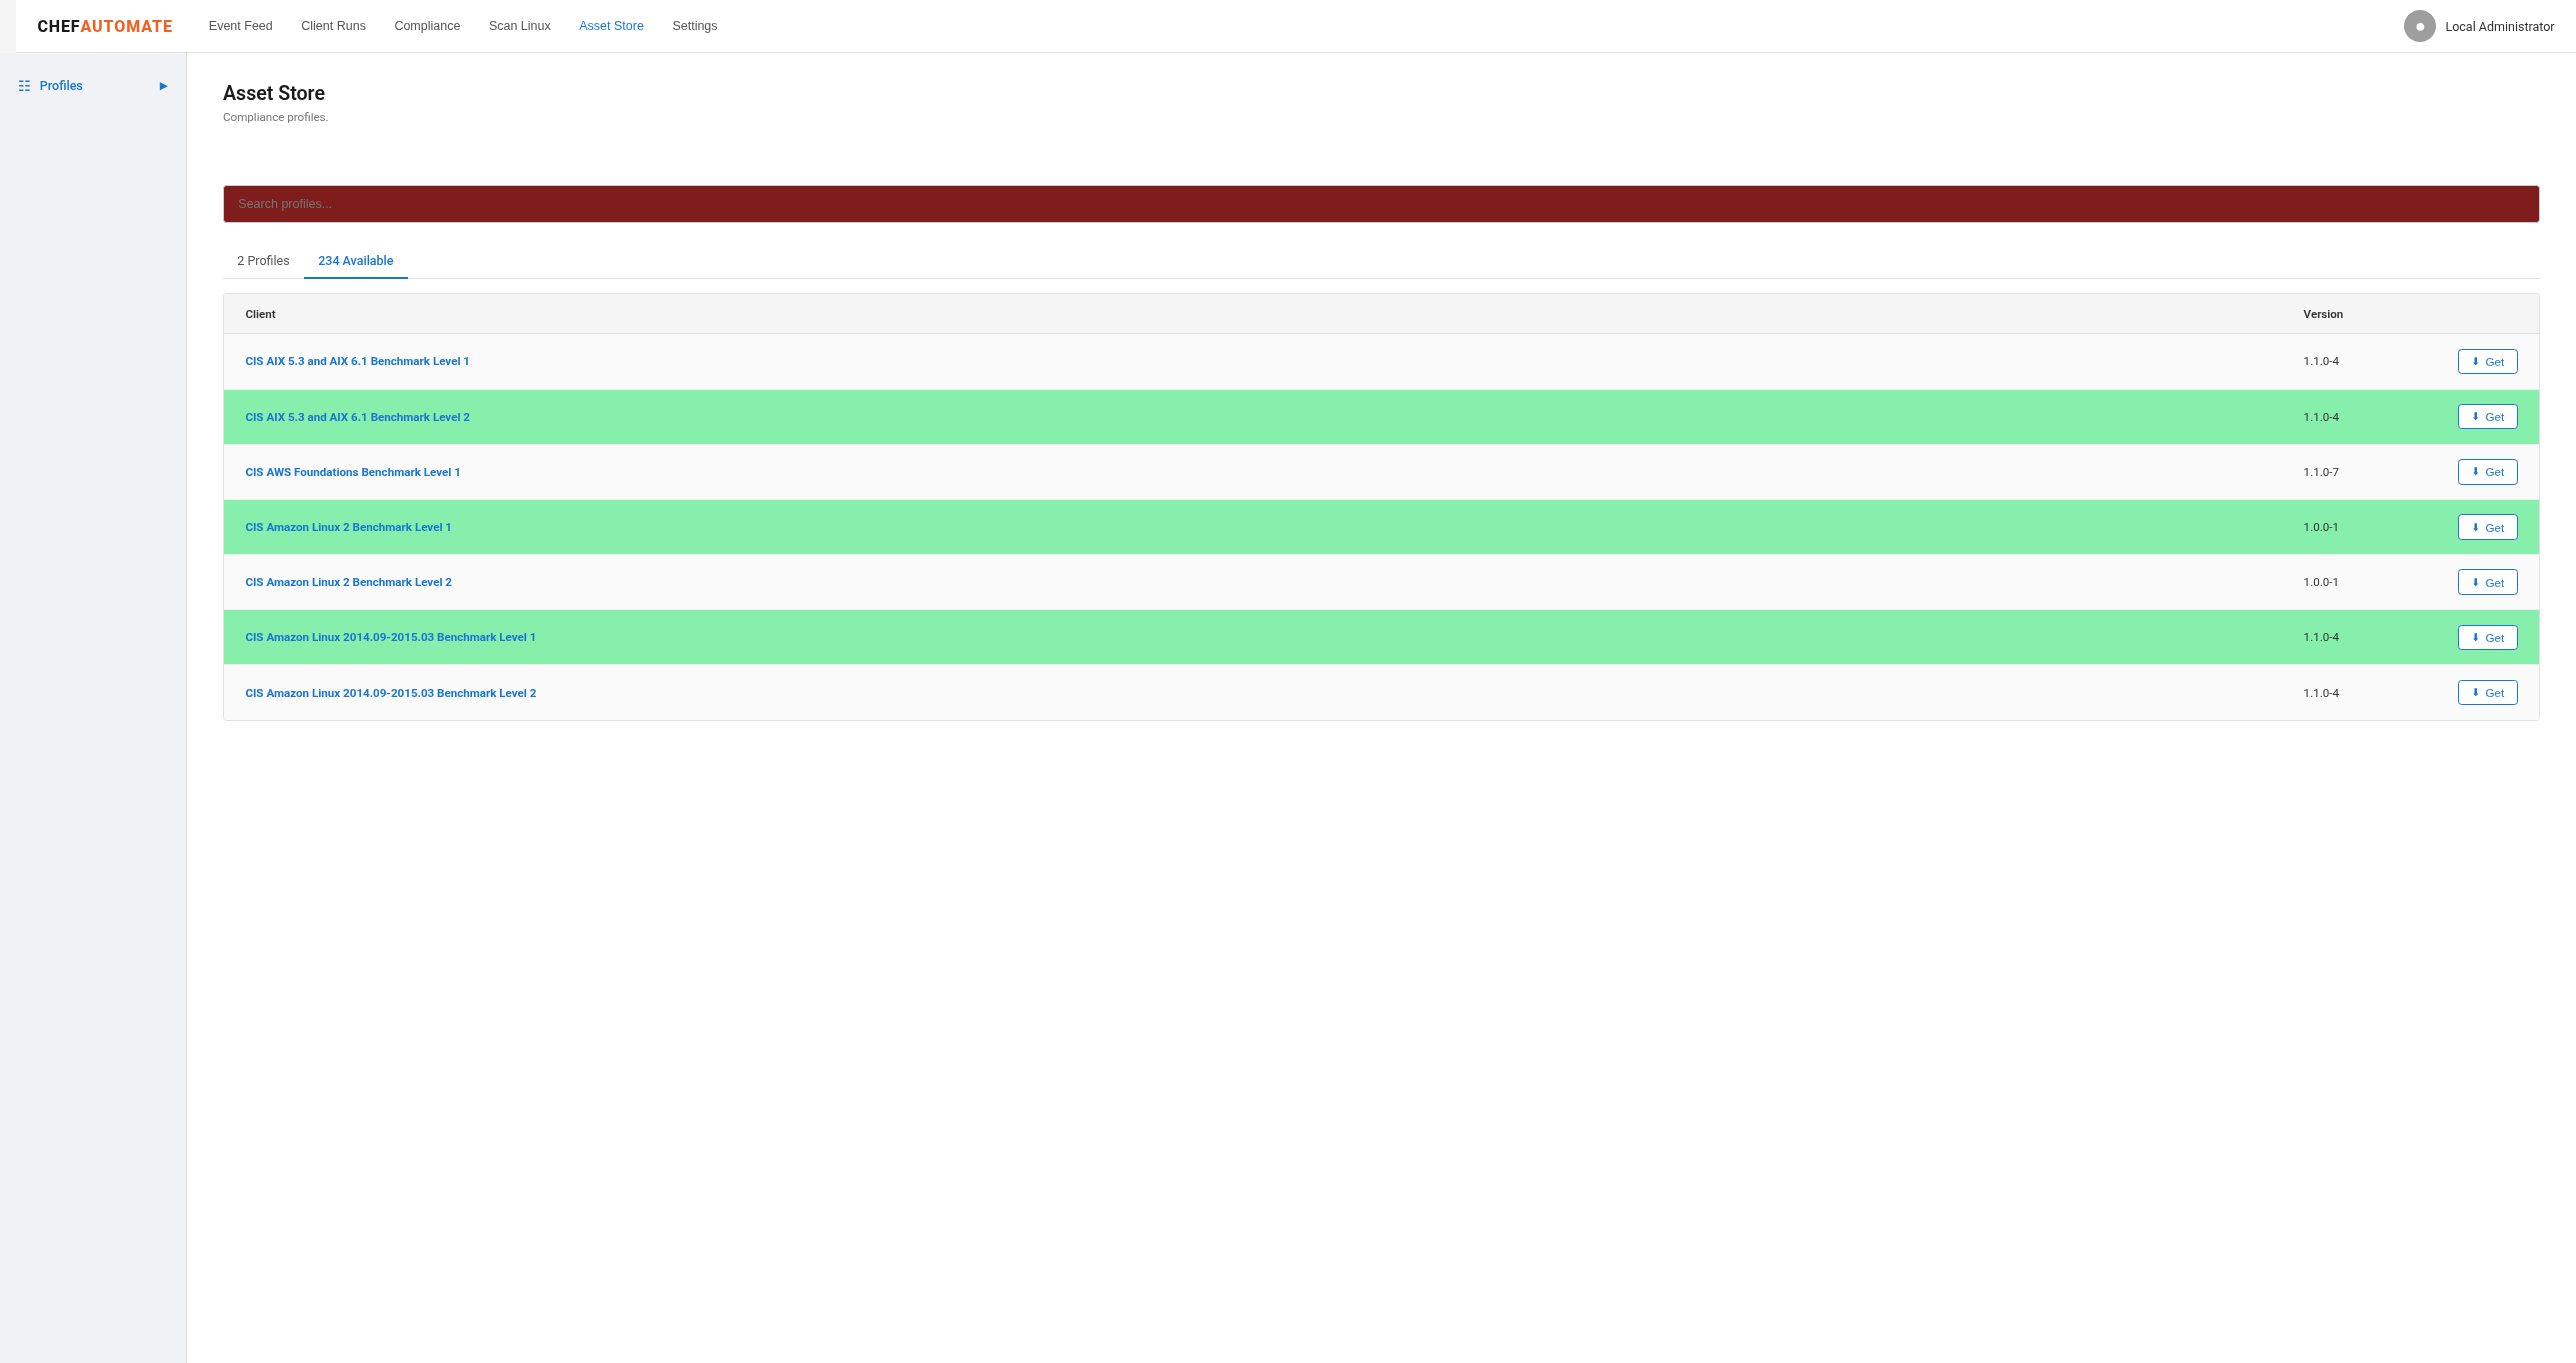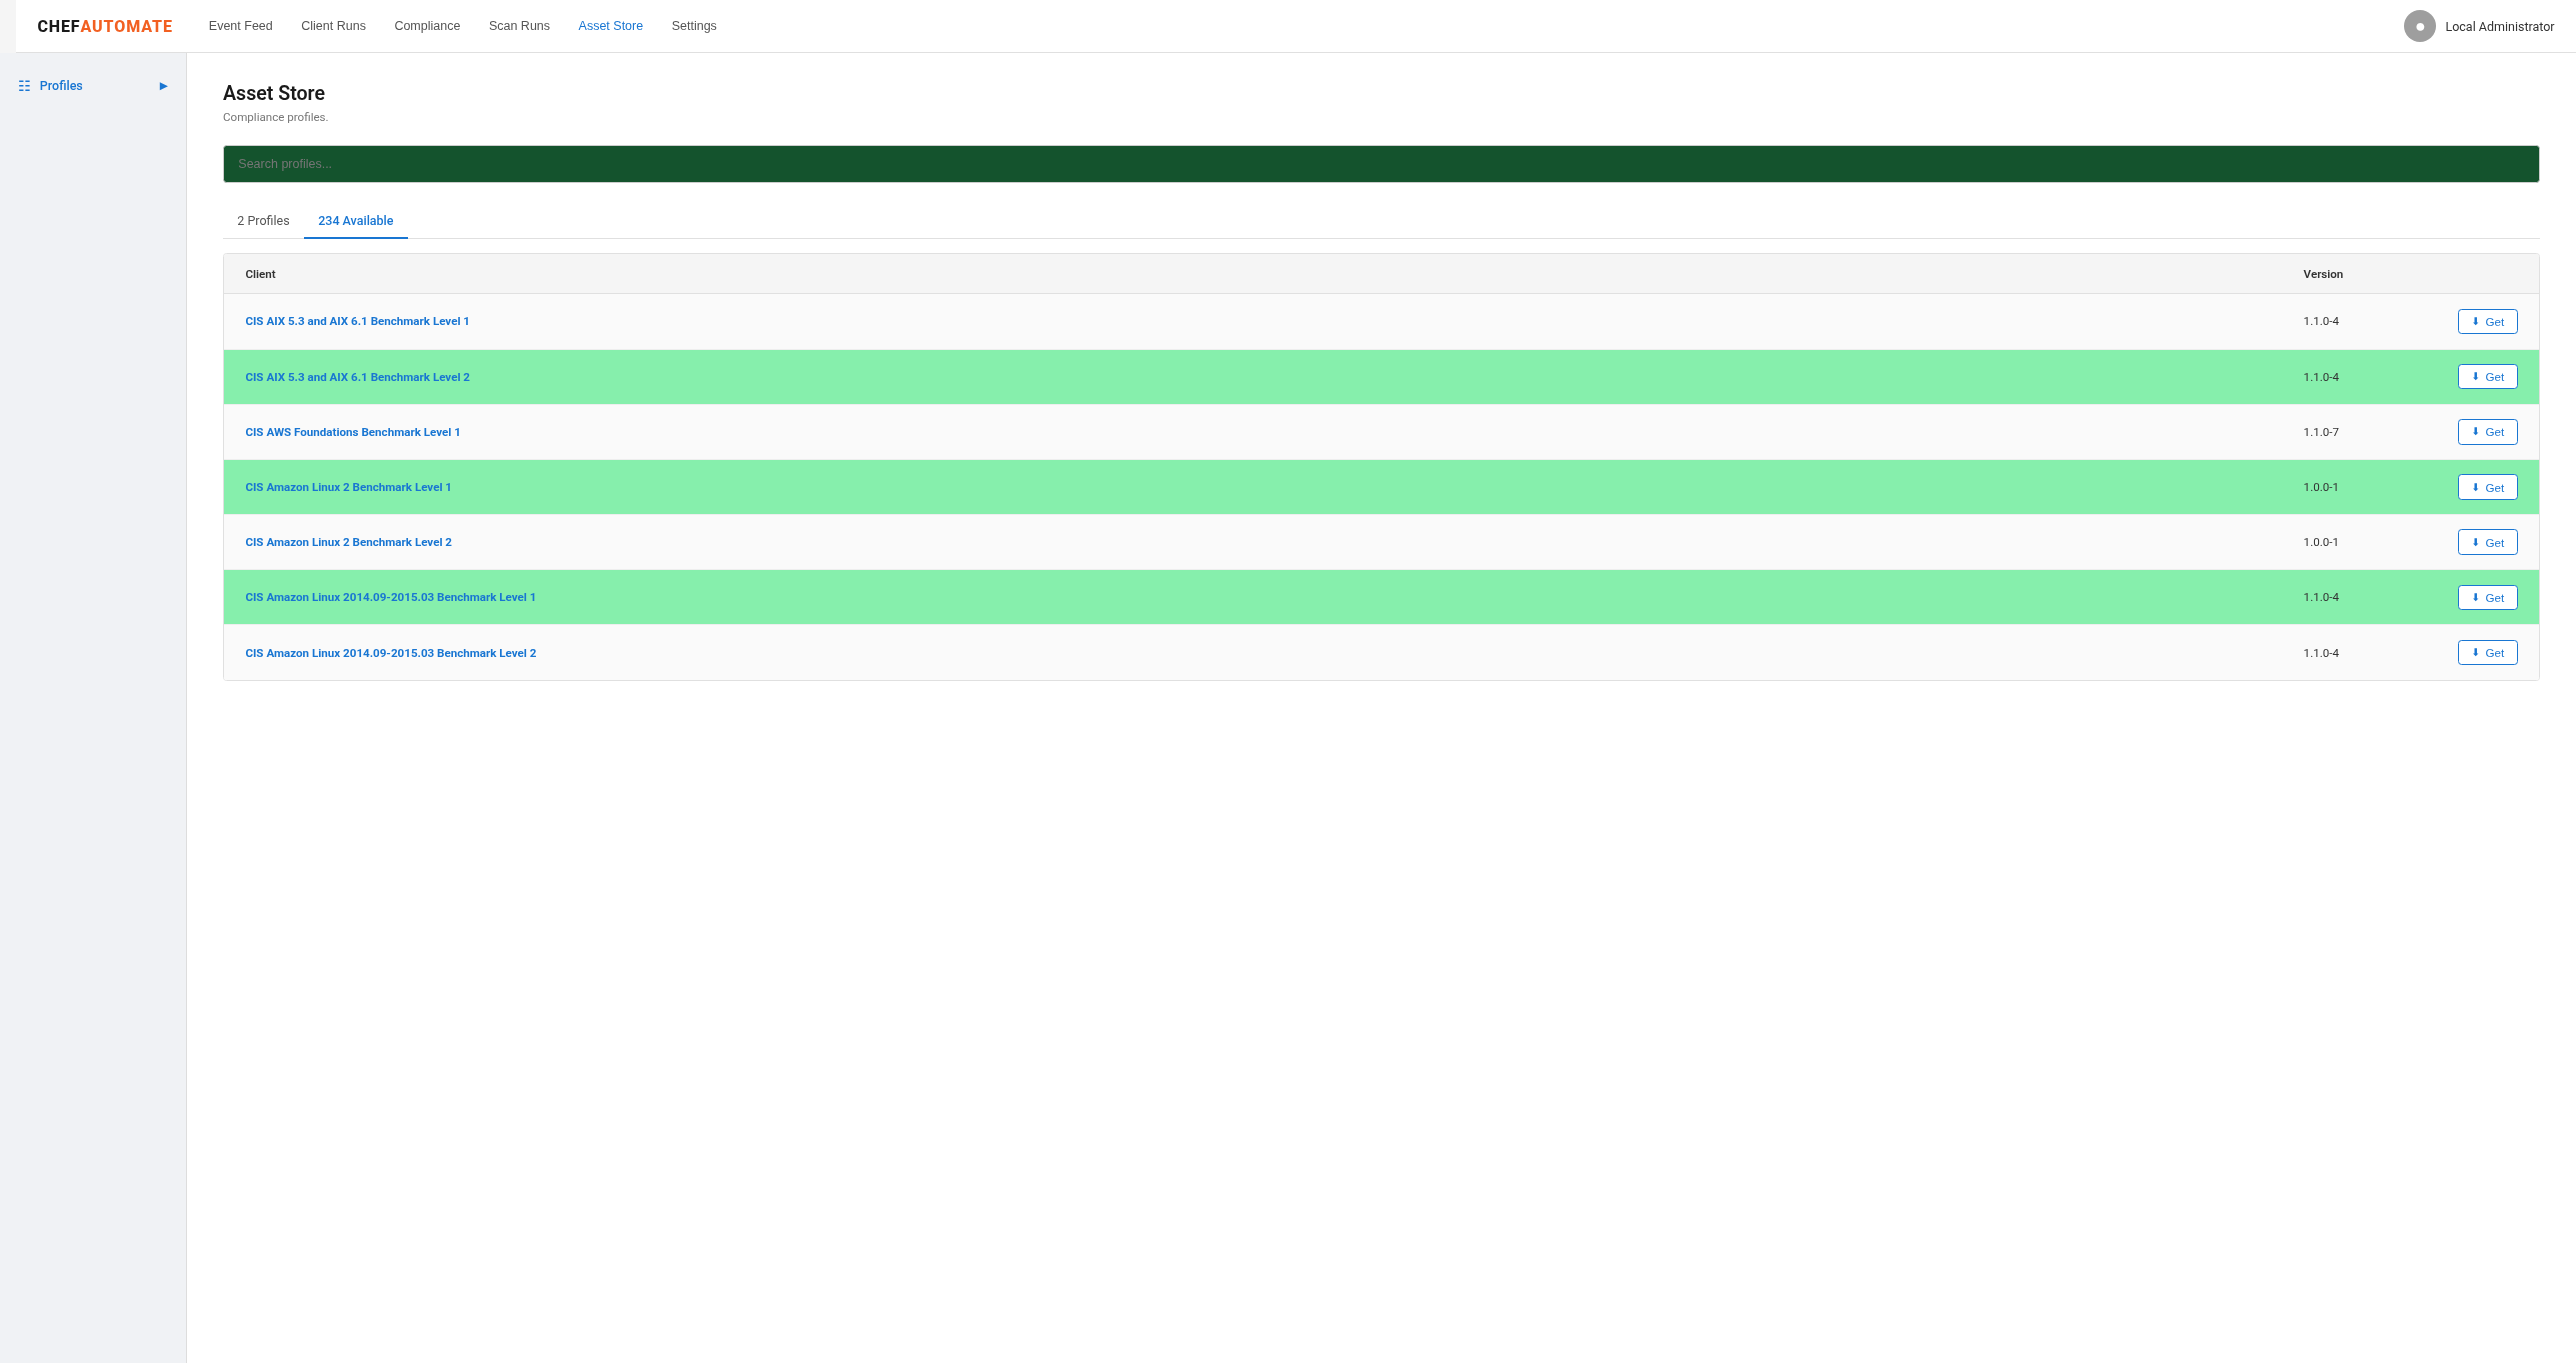--- a/index.html
+++ b/index.html
@@ -44,21 +44,21 @@
 
     
     .main { flex: 1; padding: 28.5px 36px; background: #fff; }
     .page-title { font-size: 19.6px; font-weight: 600; color: #1a1a1a; margin-bottom: 5.3px; }
     .page-subtitle { font-size: 11.6px; color: #777; margin-bottom: 21.4px; }
 
     
     .search-box {
       width: 100%; border: 0.9px solid #ccc; border-radius: 3.6px;
       padding: 10.7px 14.3px; font-size: 12.5px; color: #999; margin-bottom: 21.4px;
-      outline: none; background: #14532d;
+      outline: none; background: #7f1d1d; margin-top: 40px;
     }
 
     
     .tabs { display: flex; border-bottom: 0.9px solid #e0e0e0; margin-bottom: 0; }
     .tab {
       padding: 9px 14.3px; font-size: 12.5px; cursor: pointer; color: #555;
       border-bottom: 2.7px solid transparent; margin-bottom: -0.9px;
     }
     .tab.active { color: #1976d2; border-bottom-color: #1976d2; font-weight: 500; }
 
@@ -100,21 +100,21 @@
 
 <nav class="topnav">
   <div class="logo">
     <span class="logo-chef">CHEF</span>
     <span class="logo-automate">AUTOMATE</span>
   </div>
   <div class="nav-links" id="nav-links-container">
       <button class="nav-link">Event Feed</button>
       <button class="nav-link">Client Runs</button>
       <button class="nav-link">Compliance</button>
-      <button class="nav-link">Scan Runs</button>
+      <button class="nav-link">Scan Linux</button>
       <button class="nav-link active">Asset Store</button>
       <button class="nav-link">Settings</button>
     </div>
   <div class="nav-user">
     <div class="avatar-circle">
       <span class="avatar-icon">●</span>
     </div>
     <span class="user-name">Local Administrator</span>
   </div>
 </nav>

